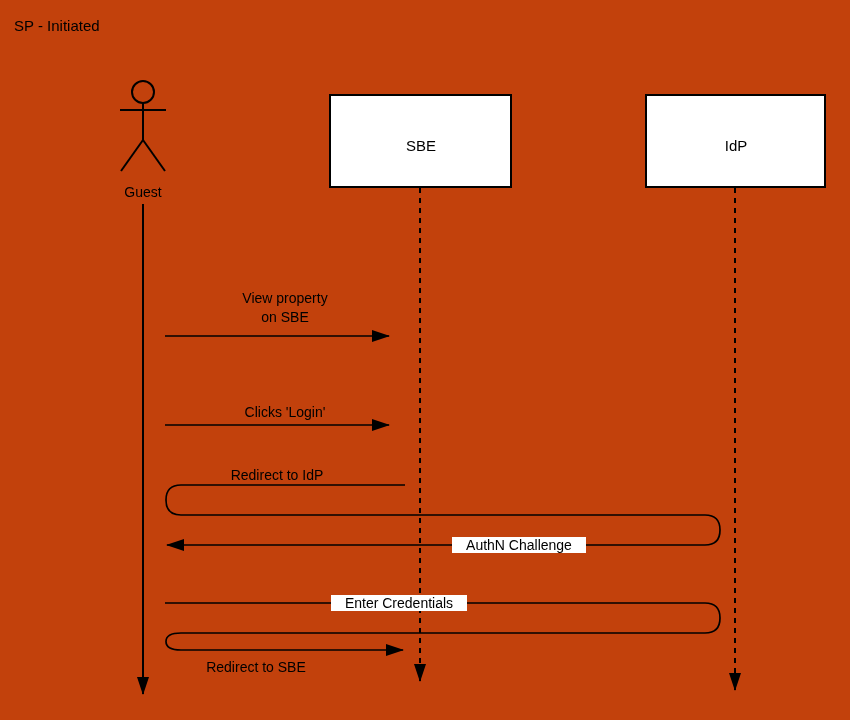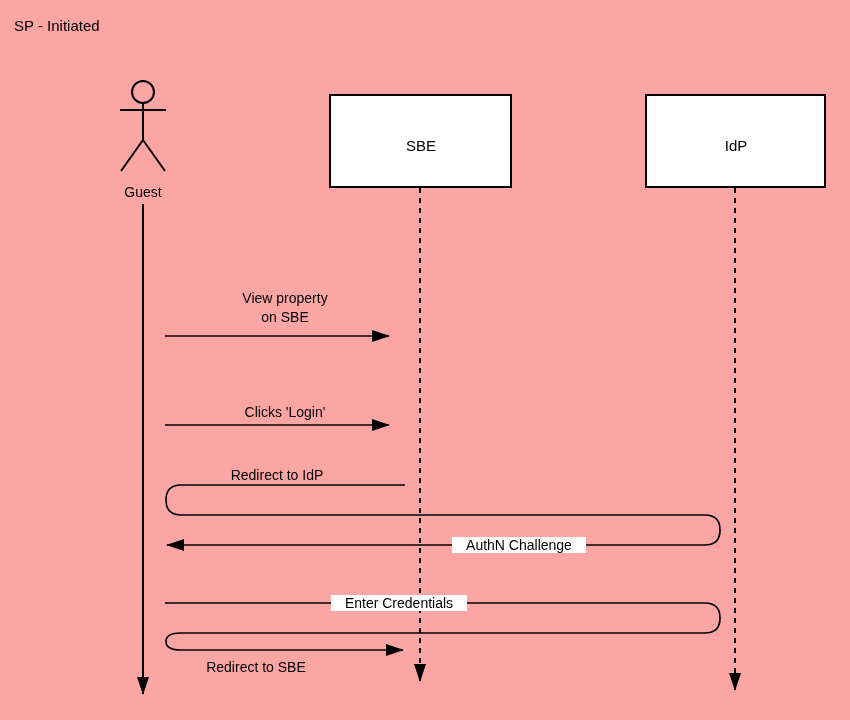--- a/index.html
+++ b/index.html
@@ -7,21 +7,21 @@
     padding: 0;
     background: #ffffff;
     width: 850px;
     height: 720px;
     overflow: hidden;
   }
   .diagram-wrap {
     position: relative;
     width: 850px;
     height: 720px;
-    background: #fca5a5;
+    background: #c2410c;
   }
   svg {
     display: block;
     font-family: "Liberation Sans", sans-serif;
   }
   .lbl {
     font-family: "Liberation Sans", sans-serif;
     font-size: 14px;
     fill: #000000;
   }

